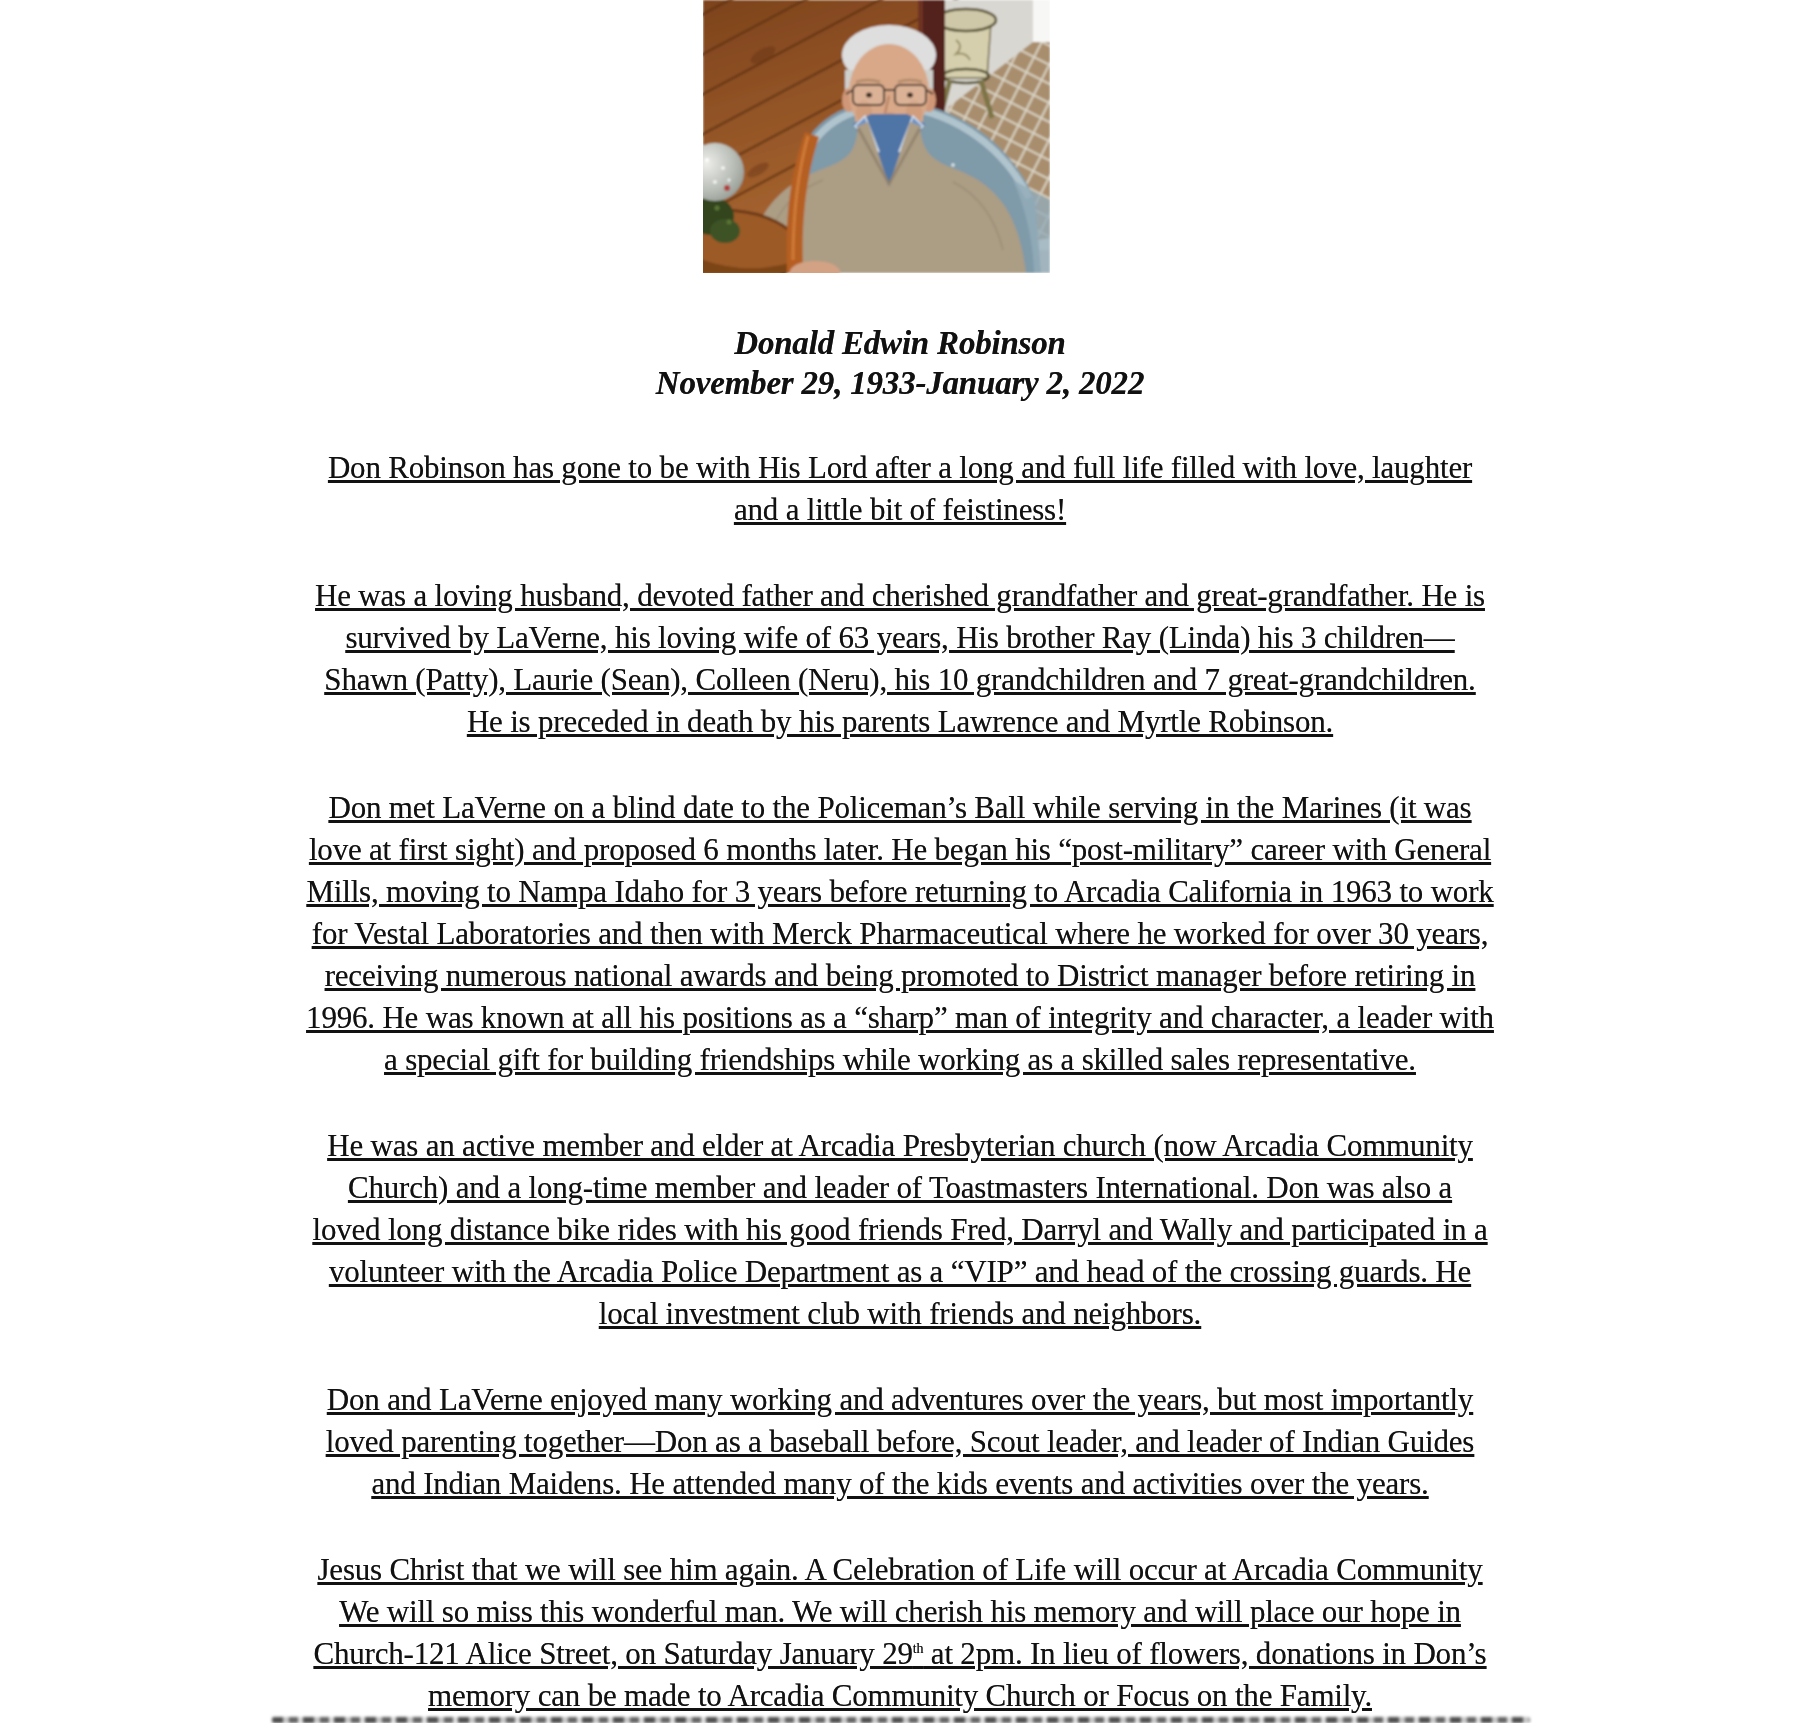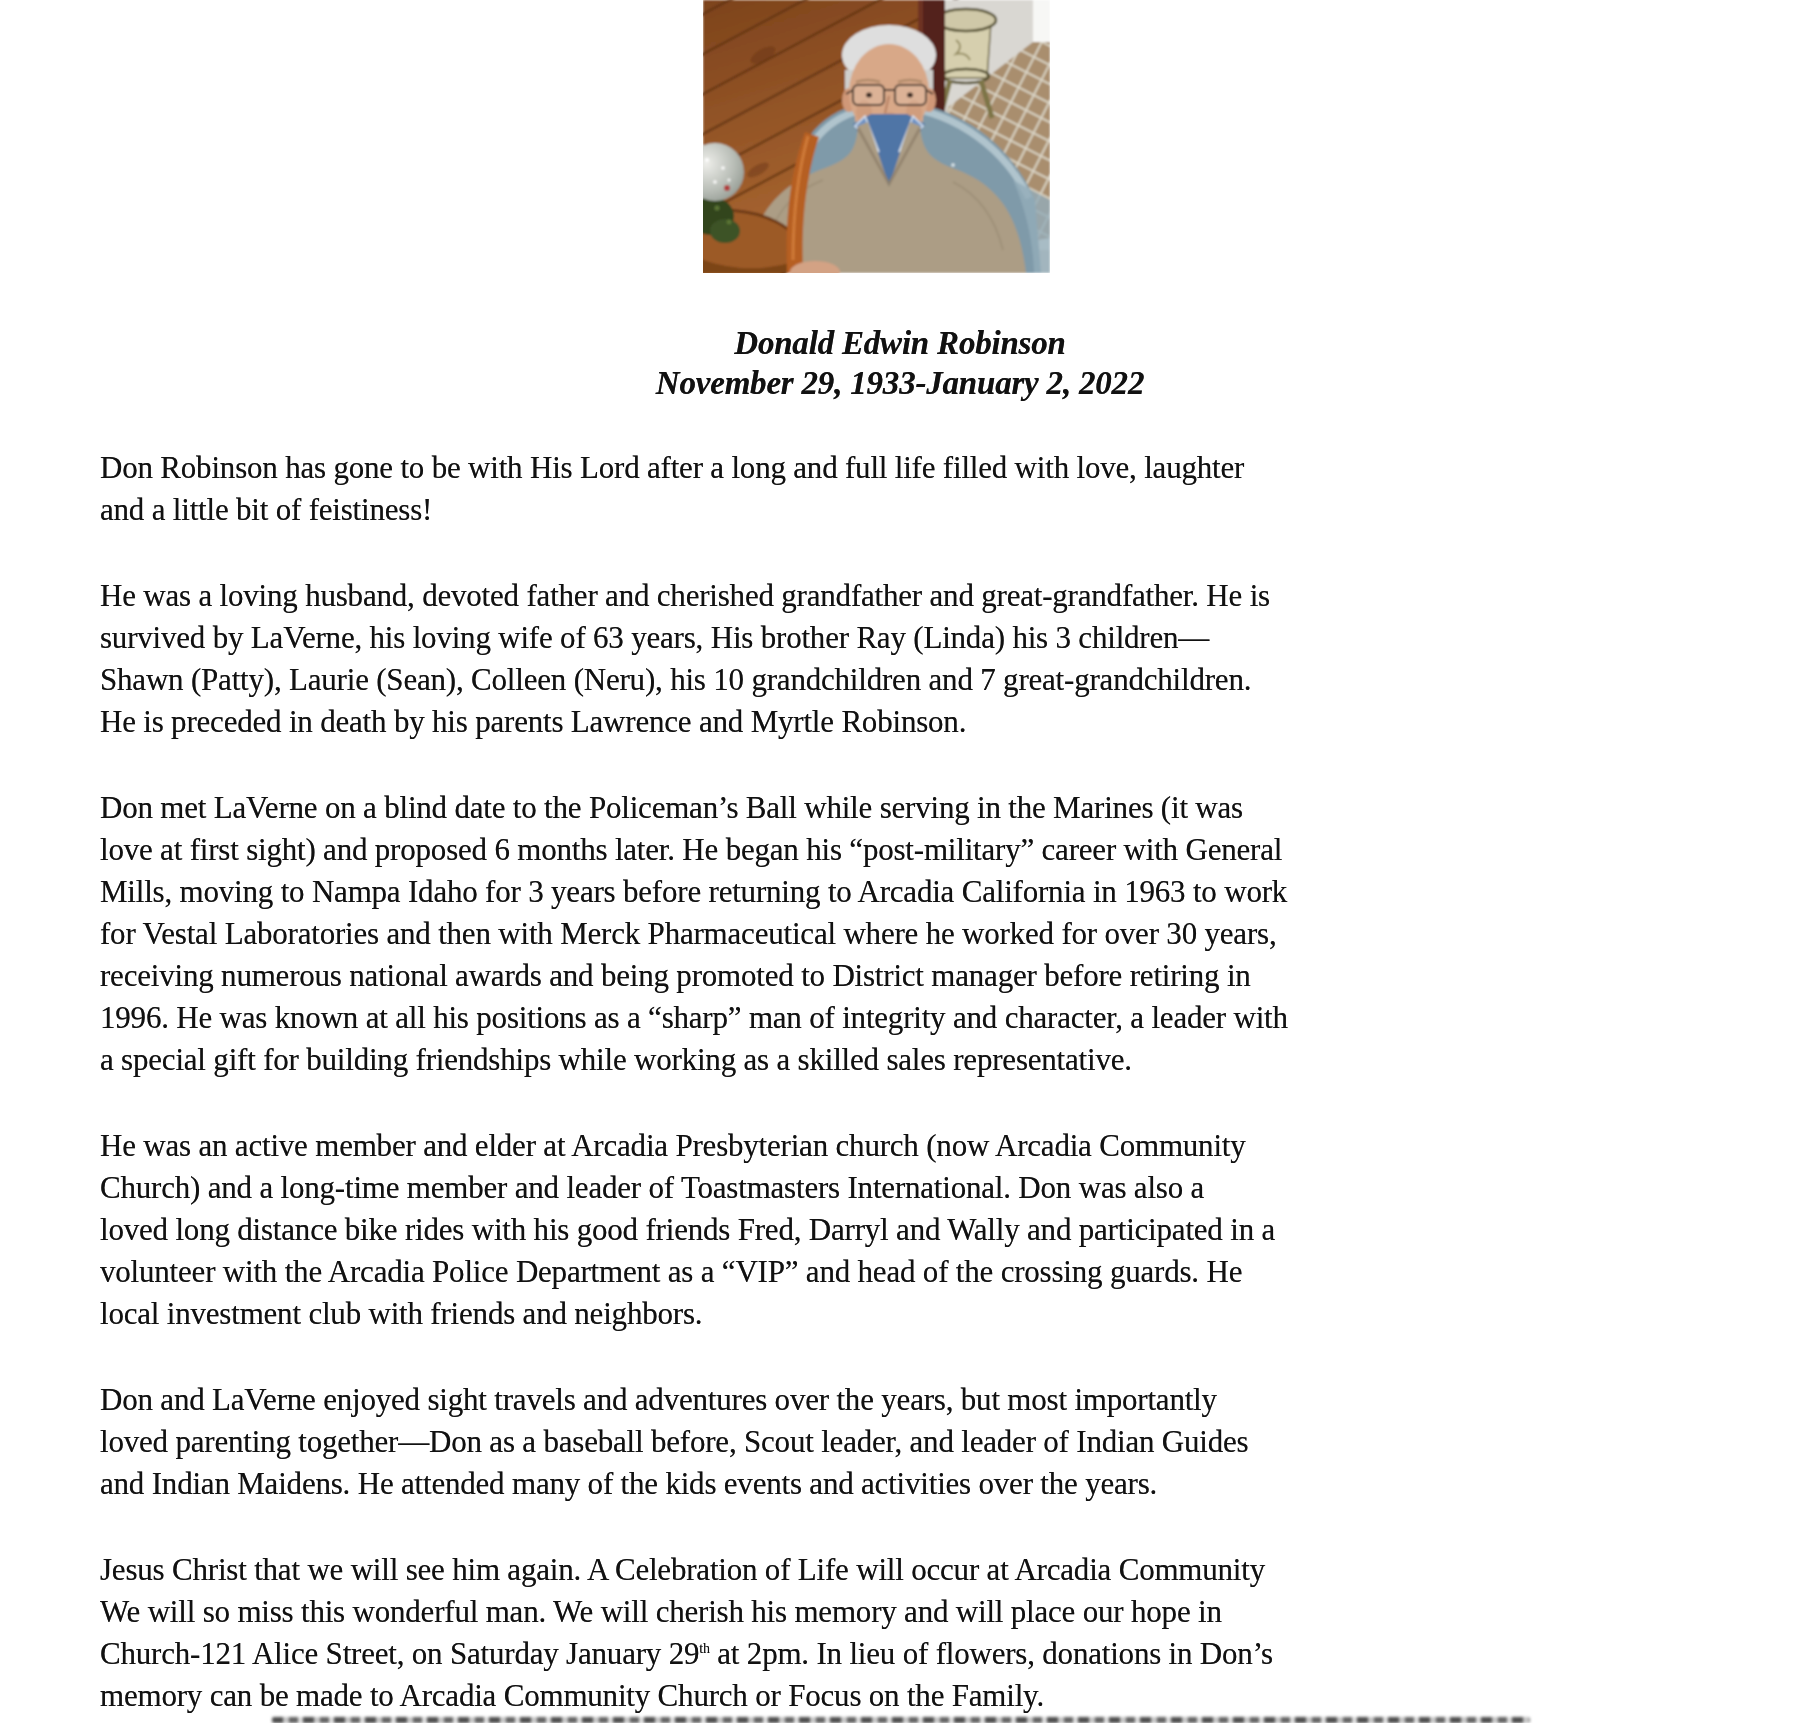--- a/index.html
+++ b/index.html
@@ -32,25 +32,26 @@
     font-weight: bold;
     font-style: italic;
     font-size: 33px;
     line-height: 40px;
     letter-spacing: -0.2px;
     text-shadow: 0 0 0.6px rgba(0,0,0,0.65);
   }
   .para {
     width: 1600px;
     margin: 44px auto 0 auto;
-    text-align: left;
+    text-align: center;
     font-size: 31px;
     line-height: 42px;
     letter-spacing: -0.2px;
     text-shadow: 0 0 0.6px rgba(0,0,0,0.6);
+    text-decoration: underline;
   }
   .para.first { margin-top: 44px; }
   .para .line { white-space: nowrap; }
   .para sup { font-size: 14px; line-height: 0; vertical-align: super; }
   .cutoff-band {
     position: absolute;
     left: 272px;
     top: 1717px;
     width: 1258px;
     height: 6px;
@@ -233,21 +234,21 @@
 
     <div class="para">
       <div class="line">He was an active member and elder at Arcadia Presbyterian church (now Arcadia Community</div>
       <div class="line">Church) and a long-time member and leader of Toastmasters International. Don was also a</div>
       <div class="line">loved long distance bike rides with his good friends Fred, Darryl and Wally and participated in a</div>
       <div class="line">volunteer with the Arcadia Police Department as a “VIP” and head of the crossing guards. He</div>
       <div class="line">local investment club with friends and neighbors.</div>
     </div>
 
     <div class="para">
-      <div class="line">Don and LaVerne enjoyed sight travels and adventures over the years, but most importantly</div>
+      <div class="line">Don and LaVerne enjoyed many working and adventures over the years, but most importantly</div>
       <div class="line">loved parenting together—Don as a baseball before, Scout leader, and leader of Indian Guides</div>
       <div class="line">and Indian Maidens. He attended many of the kids events and activities over the years.</div>
     </div>
 
     <div class="para">
       <div class="line">Jesus Christ that we will see him again. A Celebration of Life will occur at Arcadia Community</div>
       <div class="line">We will so miss this wonderful man. We will cherish his memory and will place our hope in</div>
       <div class="line"><span>Church-121 Alice Street, on Saturday January 29</span><sup>th</sup><span> at 2pm. In lieu of flowers, donations in Don’s</span></div>
       <div class="line">memory can be made to Arcadia Community Church or Focus on the Family.</div>
     </div>

